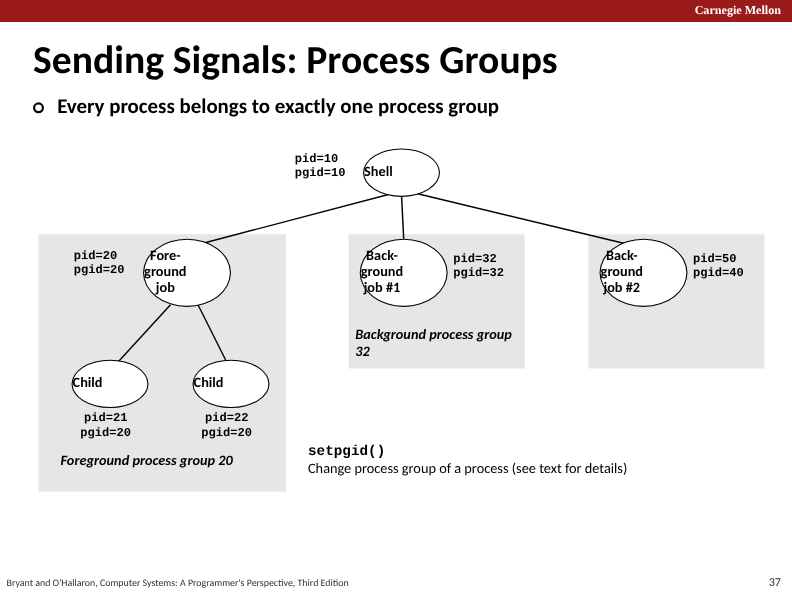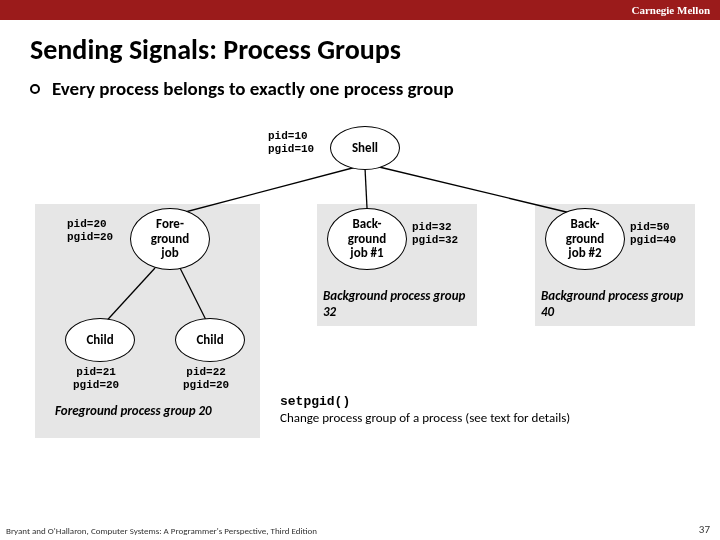--- a/index.html
+++ b/index.html
@@ -19,21 +19,21 @@
     align-items: center;
     padding-right: 10px;
   }
   .brand {
     color: #fff;
     font-size: 11px;
     font-weight: bold;
     font-family: "Times New Roman", serif;
   }
   .title {
-    font-size: 28px;
+    font-size: 36px;
     font-weight: bold;
     margin: 12px 0 10px 30px;
     color: #000;
   }
   .bullet-row {
     display: flex;
     align-items: center;
     margin-left: 30px;
     margin-bottom: 8px;
   }
@@ -54,21 +54,20 @@
     height: 340px;
     margin-left: 15px;
   }
   .node {
     position: absolute;
     border: 1.5px solid #000;
     border-radius: 50%;
     background: #fff;
     display: flex;
     align-items: center;
-    justify-content: center;
     text-align: center;
     font-size: 13px;
     font-weight: bold;
     line-height: 1.15;
   }
   .label {
     position: absolute;
     font-family: "Courier New", monospace;
     font-size: 11px;
     font-weight: bold;
@@ -198,21 +197,20 @@
 
   <div class="node" style="left:160px; top:210px; width:70px; height:44px;">
     <span>Child</span>
   </div>
   <div class="label" style="left:168px; top:258px; text-align:center;">
     <div>pid=22</div>
     <div>pgid=20</div>
   </div>
 
   <div class="caption" style="left:308px; top:180px; width:150px;">Background process group 32</div>
-  <div class="caption" style="left:526px; top:180px; width:150px;">Background process group 40</div>
   <div class="caption" style="left:40px; top:295px; width:180px;">Foreground process group 20</div>
 
   <div class="funcblock" style="left:265px; top:286px; width:400px;">
     <div class="funcname">setpgid()</div>
     <div>Change process group of a process (see text for details)</div>
   </div>
 
 </div>
 
 <div class="footer">Bryant and O'Hallaron, Computer Systems: A Programmer's Perspective, Third Edition</div>

